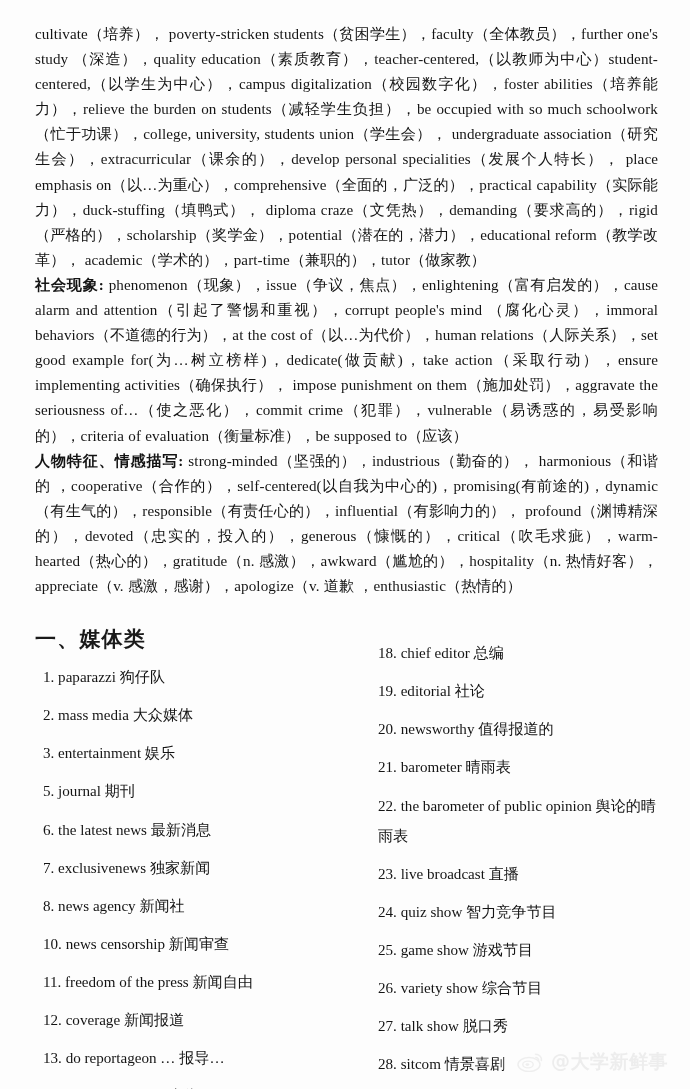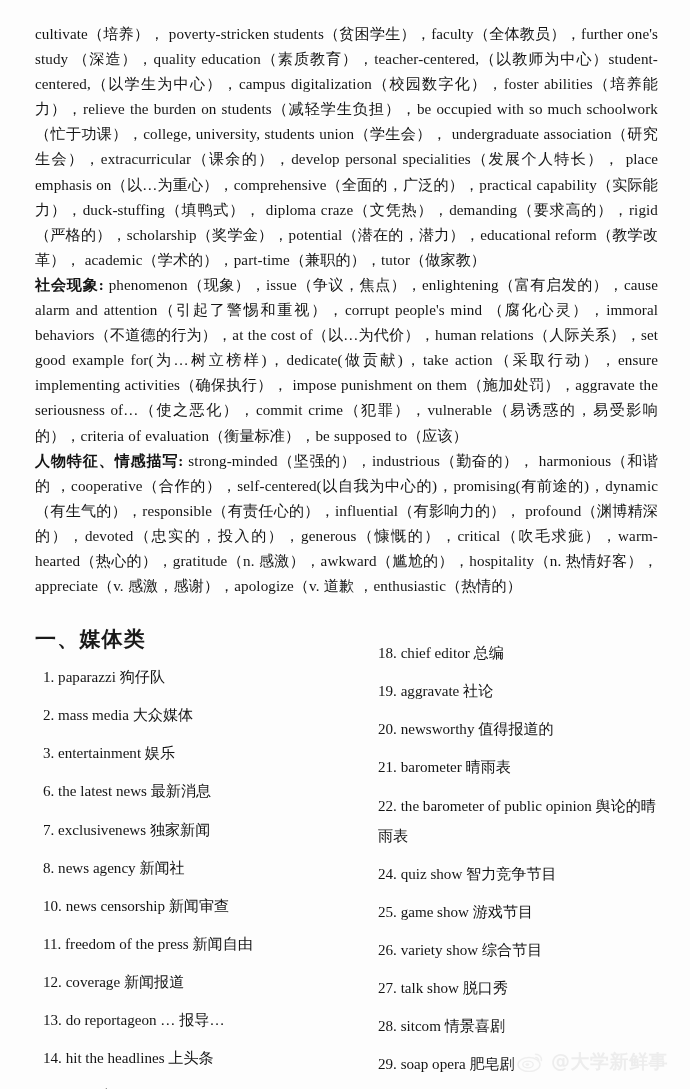--- a/index.html
+++ b/index.html
@@ -110,39 +110,41 @@
   <p class="para para-gap-2"><span class="cat-label">人物特征、情感描写:</span><span> strong-minded（坚强的），industrious（勤奋的）， harmonious（和谐的 ，cooperative（合作的），self-centered(以自我为中心的)，promising(有前途的)，dynamic（有生气的），responsible（有责任心的），influential（有影响力的）， profound（渊博精深的），devoted（忠实的，投入的），generous（慷慨的），critical（吹毛求疵），warm-hearted（热心的），gratitude（n. 感激），awkward（尴尬的），hospitality（n. 热情好客），appreciate（v. 感激，感谢），apologize（v. 道歉 ，enthusiastic（热情的）</span></p>
 
   <div class="list-block">
 
     <div class="col col-left">
       <div class="list-heading">一、媒体类</div>
       <div id="left-items">
           <div class="item"><span>1.</span><span class="en"> paparazzi</span><span class="zh">  狗仔队</span></div>
           <div class="item"><span>2.</span><span class="en"> mass media</span><span class="zh">  大众媒体</span></div>
           <div class="item"><span>3.</span><span class="en"> entertainment</span><span class="zh">  娱乐</span></div>
+          <div class="item"><span>5.</span><span class="en"> journal</span><span class="zh">  期刊</span></div>
           <div class="item"><span>6.</span><span class="en"> the latest news</span><span class="zh">  最新消息</span></div>
           <div class="item"><span>7.</span><span class="en"> exclusivenews</span><span class="zh">  独家新闻</span></div>
           <div class="item"><span>8.</span><span class="en"> news agency</span><span class="zh">  新闻社</span></div>
           <div class="item"><span>10.</span><span class="en"> news censorship</span><span class="zh">  新闻审查</span></div>
           <div class="item"><span>11.</span><span class="en"> freedom of the press</span><span class="zh">  新闻自由</span></div>
           <div class="item"><span>12.</span><span class="en"> coverage</span><span class="zh">  新闻报道</span></div>
           <div class="item"><span>13.</span><span class="en"> do reportageon …</span><span class="zh">  报导…</span></div>
           <div class="item"><span>14.</span><span class="en"> hit the headlines</span><span class="zh">  上头条</span></div>
           <div class="item"><span>15.</span><span class="en"> issue</span><span class="zh">  出版、发行</span></div>
         </div>
     </div>
 
     <div class="col col-right">
       <div id="right-items">
           <div class="item"><span>18.</span><span class="en"> chief editor</span><span class="zh">  总编</span></div>
-          <div class="item"><span>19.</span><span class="en"> aggravate</span><span class="zh">  社论</span></div>
+          <div class="item"><span>19.</span><span class="en"> editorial</span><span class="zh">  社论</span></div>
           <div class="item"><span>20.</span><span class="en"> newsworthy</span><span class="zh">  值得报道的</span></div>
           <div class="item"><span>21.</span><span class="en"> barometer</span><span class="zh">  晴雨表</span></div>
           <div class="item"><span>22.</span><span class="en"> the barometer of public opinion</span><span class="zh">  舆论的晴雨表</span></div>
+          <div class="item"><span>23.</span><span class="en"> live broadcast</span><span class="zh">  直播</span></div>
           <div class="item"><span>24.</span><span class="en"> quiz show</span><span class="zh">  智力竞争节目</span></div>
           <div class="item"><span>25.</span><span class="en"> game show</span><span class="zh">  游戏节目</span></div>
           <div class="item"><span>26.</span><span class="en"> variety show</span><span class="zh">  综合节目</span></div>
           <div class="item"><span>27.</span><span class="en"> talk show</span><span class="zh">  脱口秀</span></div>
           <div class="item"><span>28.</span><span class="en"> sitcom</span><span class="zh">  情景喜剧</span></div>
           <div class="item"><span>29.</span><span class="en"> soap opera</span><span class="zh">  肥皂剧</span></div>
           <div class="item"><span>30.</span><span class="en"> movie star</span><span class="zh">  电影明星</span></div>
           <div class="item"><span>31.</span><span class="en"> movie king</span><span class="zh">  影帝</span></div>
           <div class="item"><span>32.</span><span class="en"> movie queen</span><span class="zh">  影后</span></div>
         </div>

